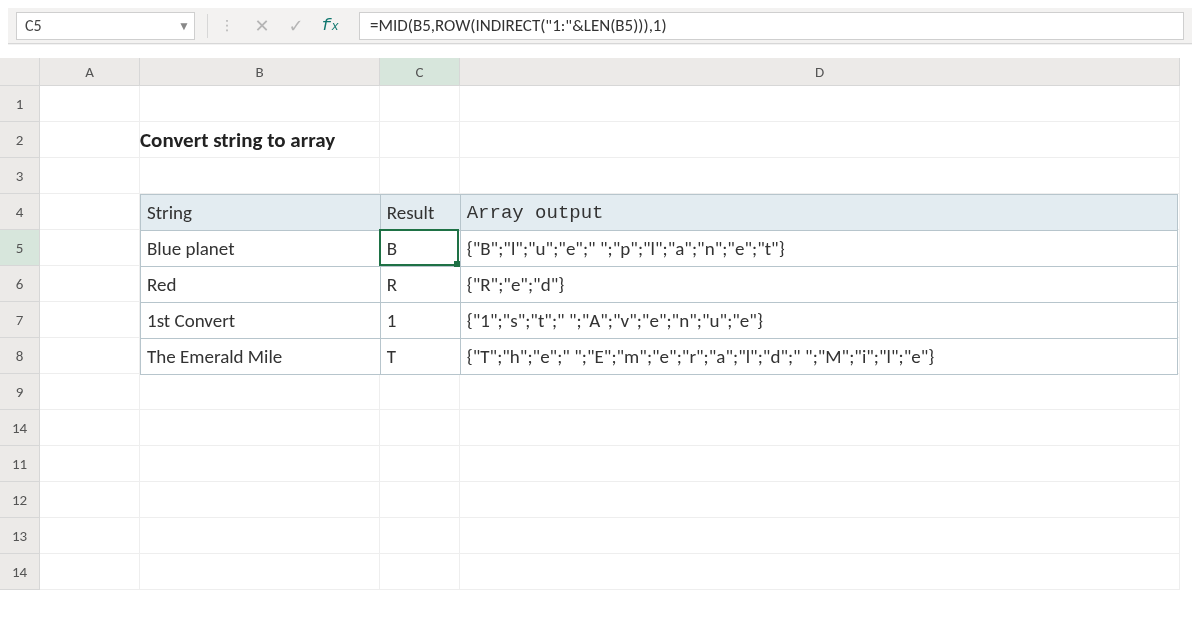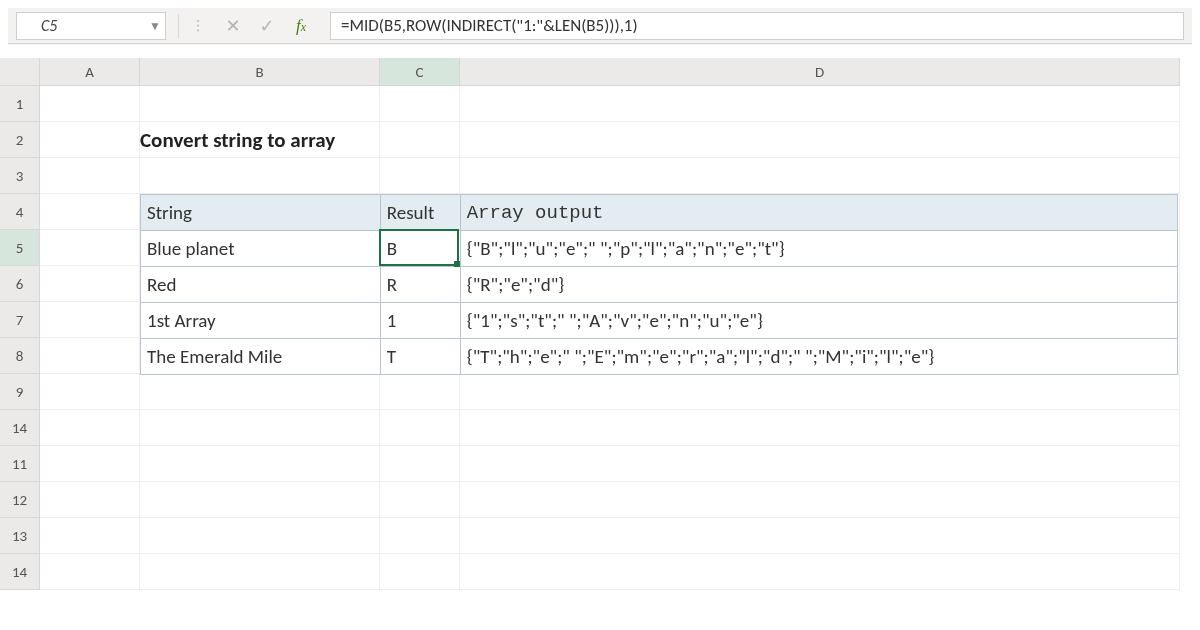--- a/index.html
+++ b/index.html
@@ -16,31 +16,30 @@
     height: 36px;
     background: #f3f2f1;
     border-bottom: 1px solid #d7d7d7;
     display: flex;
     align-items: center;
     padding: 0 8px;
     margin: 8px 8px 14px 8px;
     box-shadow: 0 1px 0 rgba(0,0,0,0.05);
   }
   .name-box {
-    width: 150px;
+    width: 179px;
     height: 28px;
     background: #fff;
     border: 1px solid #cfcfcf;
     display: flex;
     align-items: center;
-    padding-left: 24px;
+    padding-left: 8px;
     font-size: 16px;
     color: #444;
     position: relative;
-    font-style: italic;
   }
   .name-box .dd {
     position: absolute;
     right: 4px;
     color: #888;
     font-size: 12px;
   }
   .fb-divider {
     width: 1px;
     height: 24px;
@@ -54,22 +53,22 @@
     margin-right: 10px;
   }
   .fb-btn {
     width: 34px;
     text-align: center;
     color: #b5b5b5;
     font-size: 18px;
   }
   .fb-btn.fx {
     font-style: italic;
-    font-family: Liberation Serif, serif;
-    color: #4d7c0f;
+    font-family: Liberation Mono, monospace;
+    color: #0f766e;
     font-size: 17px;
   }
   .formula-input {
     flex: 1;
     height: 28px;
     background: #fff;
     border: 1px solid #cfcfcf;
     margin-left: 12px;
     display: flex;
     align-items: center;
@@ -342,21 +341,21 @@
           <td>Blue planet</td>
           <td>B</td>
           <td>{"B";"l";"u";"e";" ";"p";"l";"a";"n";"e";"t"}</td>
         </tr>
         <tr>
           <td>Red</td>
           <td>R</td>
           <td>{"R";"e";"d"}</td>
         </tr>
         <tr>
-          <td>1st Array</td>
+          <td>1st Convert</td>
           <td>1</td>
           <td>{"1";"s";"t";" ";"A";"v";"e";"n";"u";"e"}</td>
         </tr>
         <tr>
           <td>The Emerald Mile</td>
           <td>T</td>
           <td>{"T";"h";"e";" ";"E";"m";"e";"r";"a";"l";"d";" ";"M";"i";"l";"e"}</td>
         </tr>
       </tbody>
         </table>

